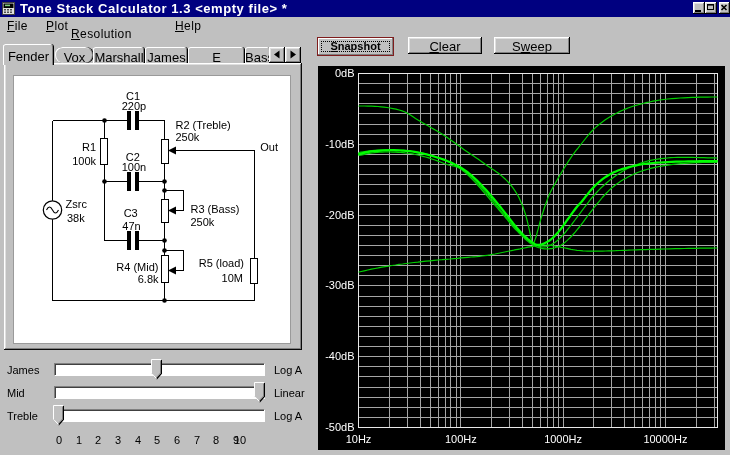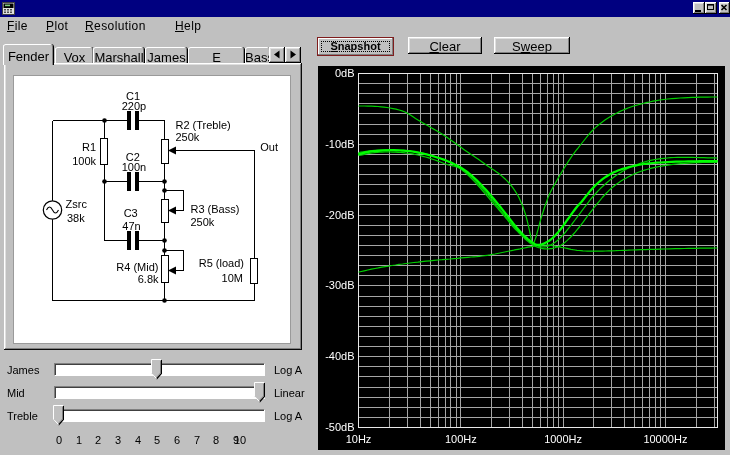--- a/index.html
+++ b/index.html
@@ -46,38 +46,39 @@
         <rect x="3" y="2.6" width="5" height="1.6" fill="#7fce7f"></rect>
         <g fill="#505050">
           <rect x="2" y="7" width="2" height="1.5"></rect>
           <rect x="5" y="7" width="2" height="1.5"></rect>
           <rect x="8" y="7" width="2" height="1.5"></rect>
           <rect x="2" y="9.5" width="2" height="1.5"></rect>
           <rect x="5" y="9.5" width="2" height="1.5"></rect>
           <rect x="8" y="9.5" width="2" height="1.5"></rect>
         </g>
       </svg></div>
+  <div class="title">Tone Stack Calculator 1.3 &lt;empty file&gt; *</div>
   <div class="tbtn" style="left:693px;"><svg width="12" height="12">
         <rect x="2" y="8" width="6" height="2" fill="#000"></rect>
       </svg></div>
   <div class="tbtn" style="left:705px;"><svg width="12" height="12">
         <rect x="2.5" y="2.5" width="6" height="5" fill="none" stroke="#000" stroke-width="1"></rect>
         <rect x="2.5" y="2" width="6" height="1.6" fill="#000"></rect>
       </svg></div>
   <div class="tbtn" style="left:719px;width:11px;"><svg width="11" height="12">
         <path d="M2.5,3 L7.5,8 M7.5,3 L2.5,8" stroke="#000" stroke-width="1.6"></path>
       </svg></div>
 </div>
 <div class="menu" style="left:7px;"><u>F</u>ile</div>
 <div class="menu" style="left:46px;"><u>P</u>lot</div>
-<div class="menu" style="left:85px;"><u>R</u>esolution</div>
+<div class="menu" style="left:71px;margin-top:8px;"><u>R</u>esolution</div>
 <div class="menu" style="left:163px;margin-left:12px;"><u>H</u>elp</div>
 
 <div class="tab sel" style="left:3px;width:51px;">Fender</div>
-<div class="tab" style="left:55px;width:39px;">Vox</div>
+<div class="tab" style="left:55px;width:39px;border-radius:8px;">Vox</div>
 <div class="tab" style="left:93px;width:52px;">Marshall</div>
 <div class="tab" style="left:145px;width:43px;">James</div>
 <div class="tab" style="left:188px;width:57px;">E napshot</div>
 <div class="tab" style="left:245px;width:26px;">Bass</div>
 <div class="page">
   <div class="white">
       <svg class="circ" width="278" height="269" viewBox="0 0 278 269">
 <g stroke="#000" stroke-width="1" shape-rendering="crispEdges">
           <line x1="39.5" y1="45.5" x2="113.5" y2="45.5"></line>
           <line x1="126" y1="45.5" x2="151.5" y2="45.5"></line>

